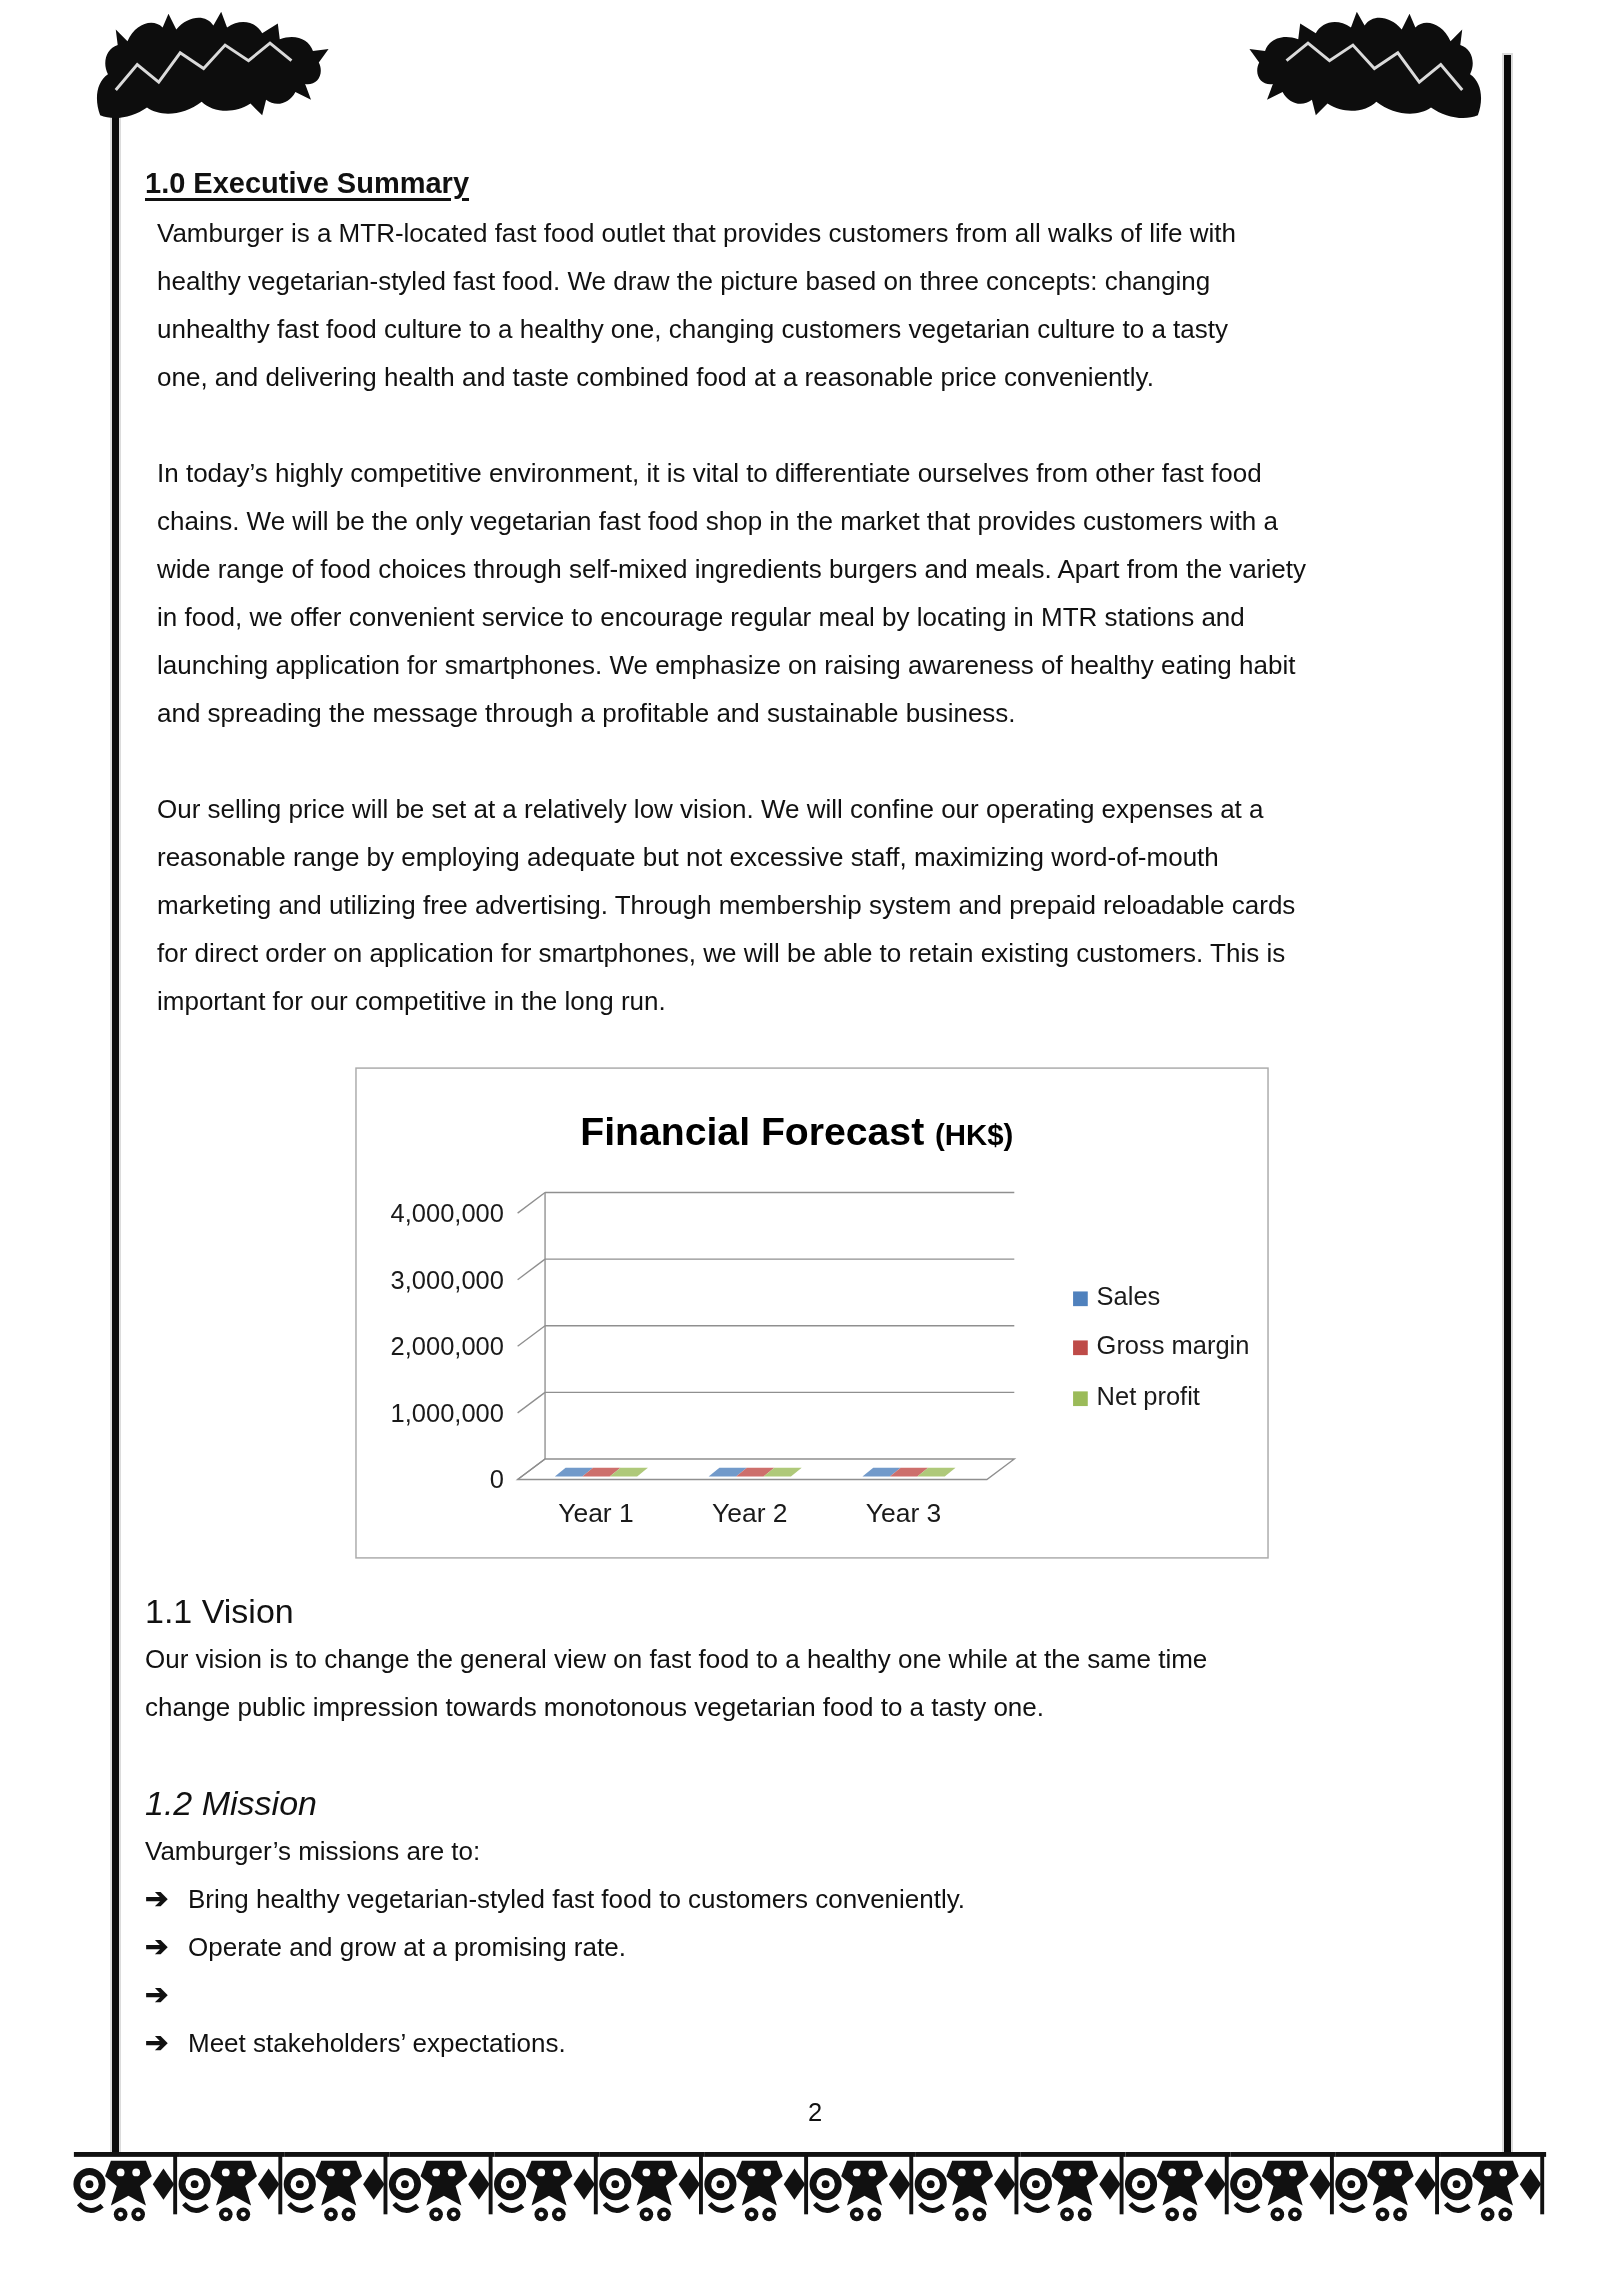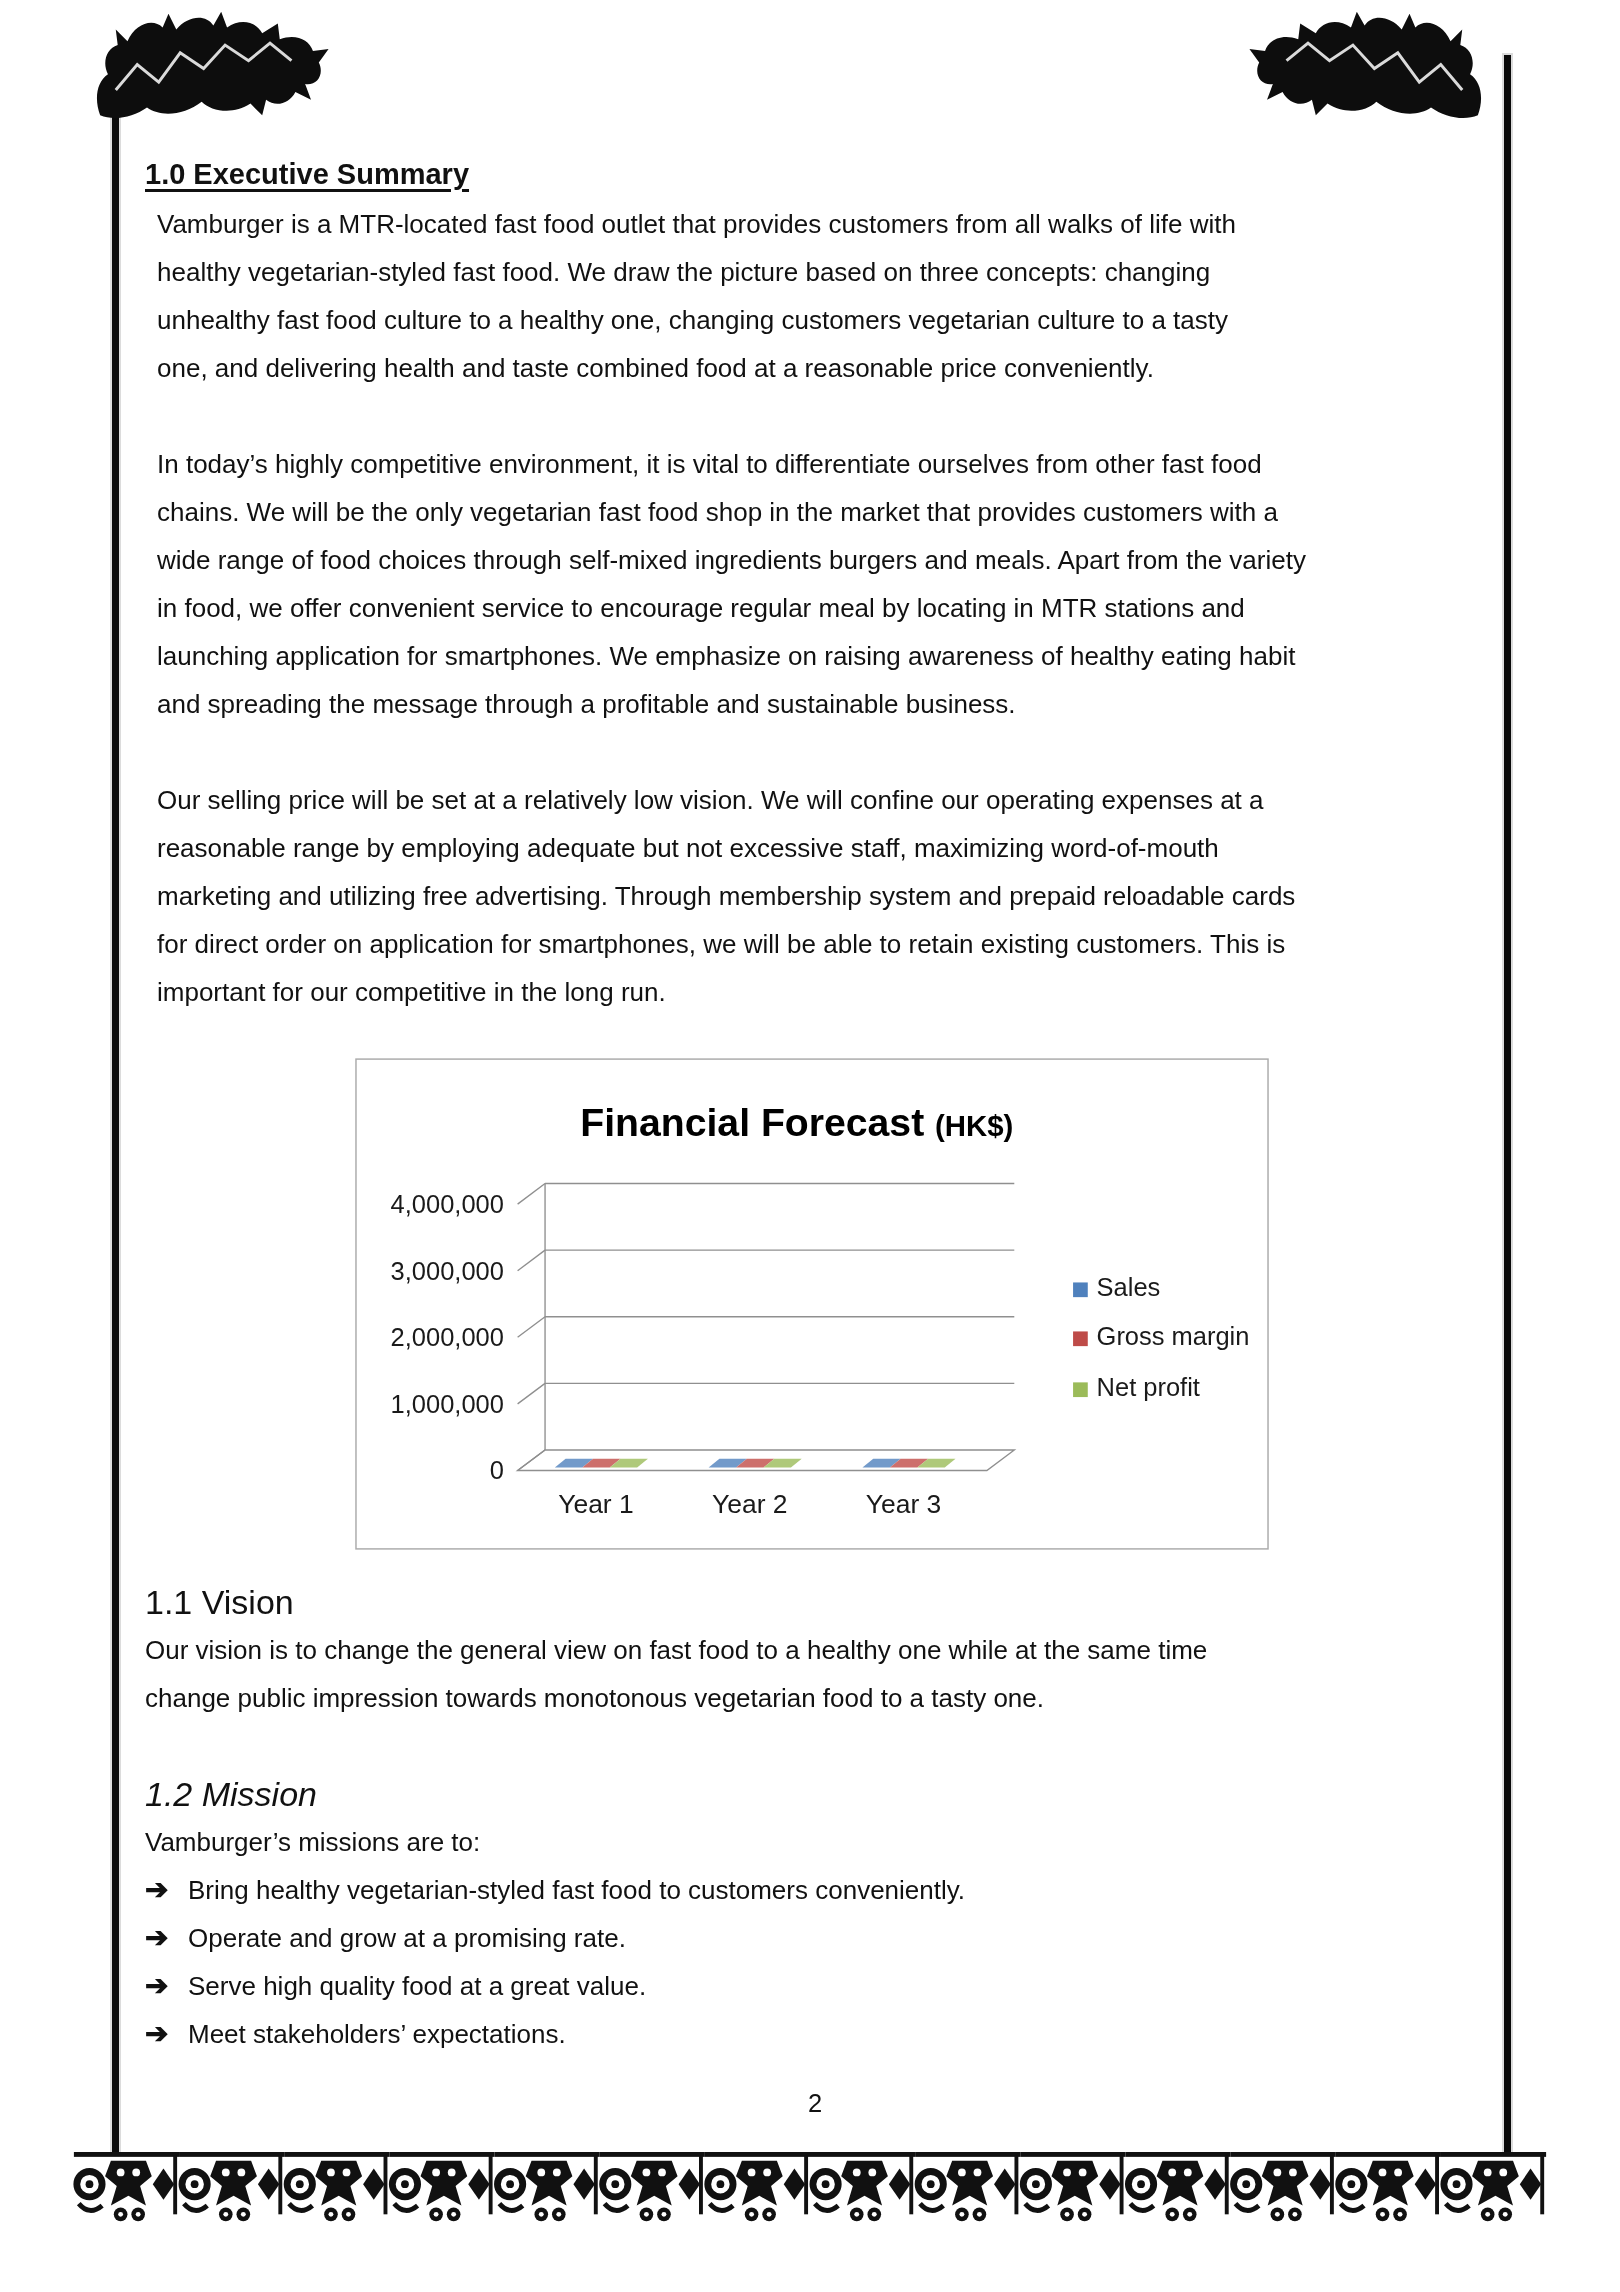--- a/index.html
+++ b/index.html
@@ -10,21 +10,21 @@
     font-family:"Liberation Sans",sans-serif;
     color:#111;
     overflow:hidden;
   }
   .frame-line{position:absolute;top:55px;bottom:141px;width:6.9px;background:#0a0a0a;box-shadow:0 0 0 2px #dcdcdc;}
   .frame-line.left{left:112px;}
   .frame-line.right{left:1504px;}
   .dragon{position:absolute;top:5.9px;width:245px;height:123px;}
   .dragon.left{left:86px;}
   .dragon.right{left:1247px;transform:scaleX(-1);}
-  .content{position:absolute;left:145px;top:155px;width:1340px;}
+  .content{position:absolute;left:145px;top:164px;width:1340px;}
   .heading{font-size:29px;font-weight:bold;text-decoration:underline;text-underline-offset:4.9px;text-decoration-thickness:2.9px;height:45px;line-height:39px;white-space:nowrap;}
   .para{margin:0 0 48px 12px;}
   .para:last-of-type{margin-bottom:0;}
   .line{height:48px;line-height:48px;font-size:26px;white-space:nowrap;}
   .section-title{height:48px;line-height:48px;font-size:34px;white-space:nowrap;}
   .chart-figure{margin:42px 0 0 210px;width:914px;height:492px;}
   .after-chart{margin-top:28px;}
   .mission-title{margin-top:48px;font-style:italic;}
   .bullet{display:flex;align-items:center;height:48px;}
   .bullet .arrow{width:43px;font-size:28px;font-weight:bold;line-height:48px;}
@@ -159,21 +159,20 @@
         <div class="bullet">
           <span class="arrow">➔</span>
           <span class="btext">Bring healthy vegetarian-styled fast food to customers conveniently.</span>
         </div>
         <div class="bullet">
           <span class="arrow">➔</span>
           <span class="btext">Operate and grow at a promising rate.</span>
         </div>
         <div class="bullet">
           <span class="arrow">➔</span>
-          <span class="btext">Serve high quality food at a great value.</span>
         </div>
         <div class="bullet">
           <span class="arrow">➔</span>
           <span class="btext">Meet stakeholders’ expectations.</span>
         </div>
       </div>
 
     <div class="page-number">2</div>
   </div>
 

